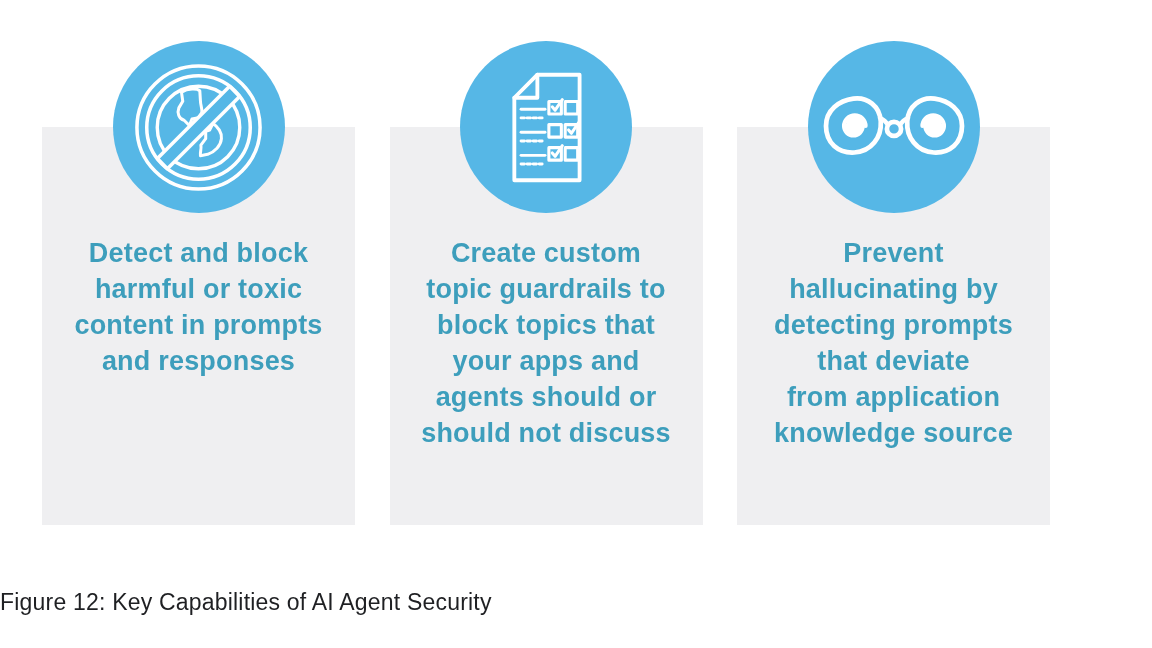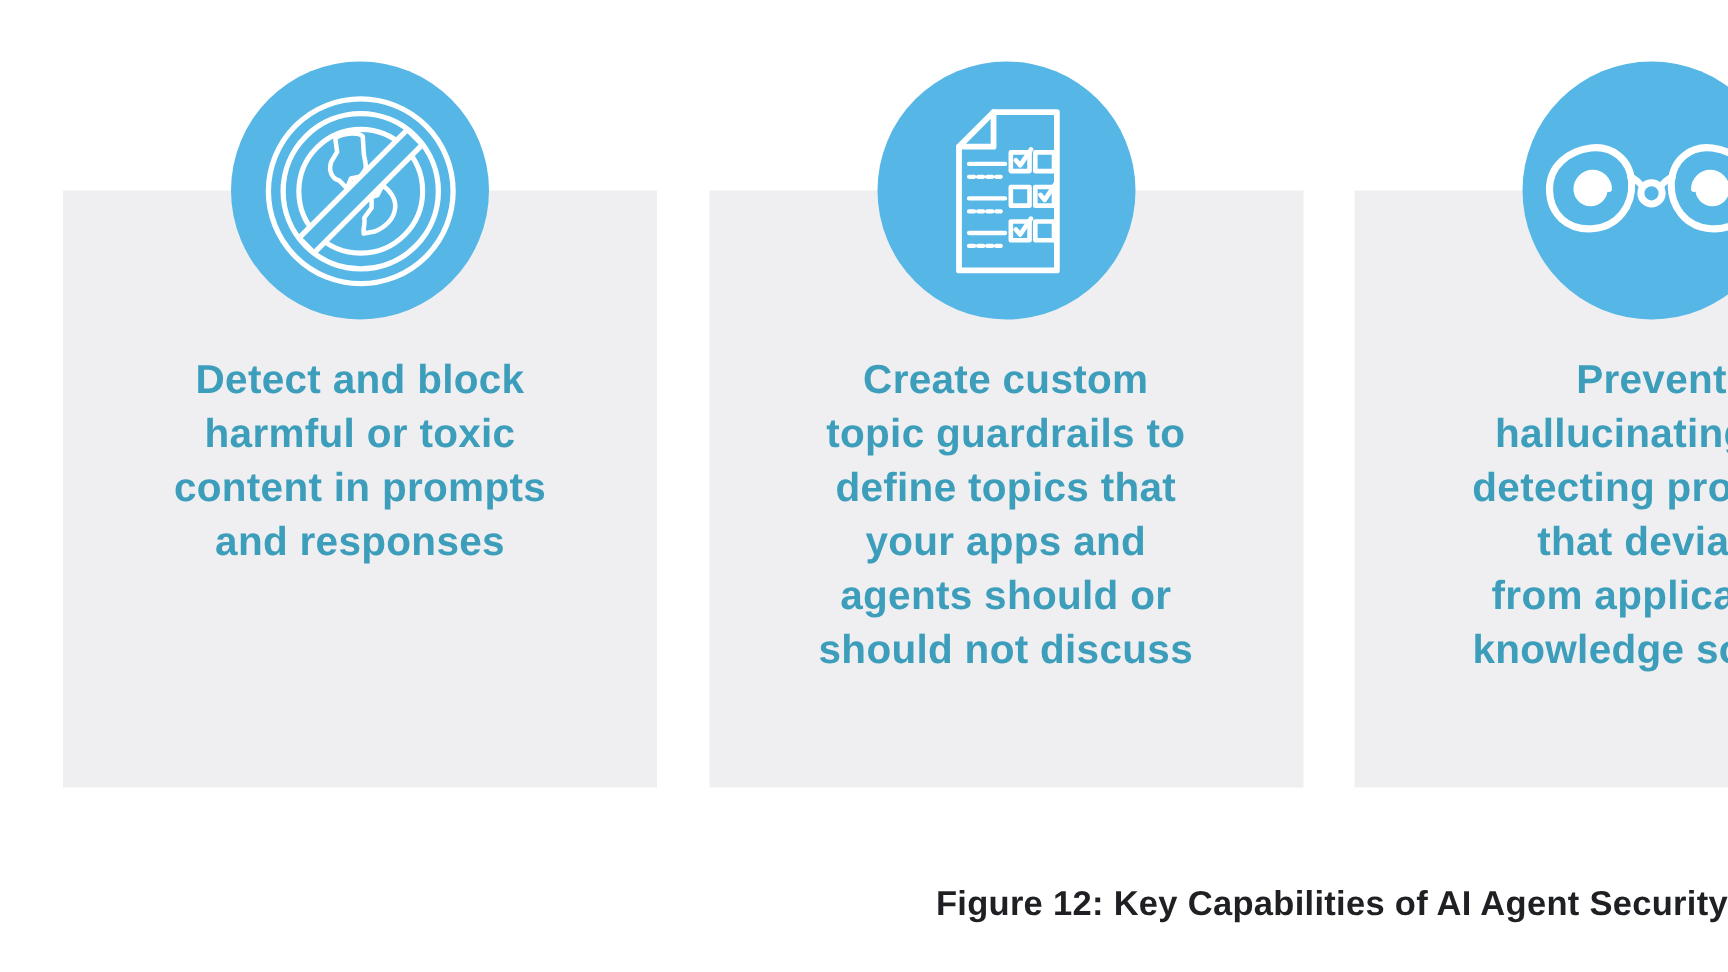--- a/index.html
+++ b/index.html
@@ -20,21 +20,21 @@
   }
   .figure-wrap { position: relative; width: 1152px; height: 648px; }
   .cards-row {
     position: absolute;
     left: 42px; top: 127px;
     display: flex;
     gap: 34.5px;
   }
   .card {
     position: relative;
-    width: 396px;
+    width: 313px;
     height: 398px;
     background: var(--card-background);
   }
   .badge {
     position: absolute;
     top: -86px;
     left: 50%;
     transform: translateX(-50%);
     width: 172px;
     height: 172px;
@@ -54,23 +54,23 @@
     line-height: 36px;
     color: var(--card-text);
     white-space: pre-line;
     letter-spacing: 0.2px;
   }
   .figure-caption {
     position: absolute;
     top: 589px;
     left: 0;
     width: 100%;
-    text-align: right;
+    text-align: left;
     font-size: 23px;
-    font-weight: bold;
+    font-weight: normal;
     color: var(--caption-text);
     letter-spacing: 0.2px;
   }
   svg { display: block; }
 </style>
 </head>
 <body>
 
 <div class="figure-wrap">
 
@@ -115,21 +115,21 @@
 
           <path d="M 24,91 H 49" stroke-width="3"></path>
           <path d="M 24,100 H 46" stroke-width="3" stroke-dasharray="3.5 2.8"></path>
           <rect x="53" y="83" width="13" height="13" stroke-width="3.2"></rect>
           <rect x="70" y="83" width="13" height="13" stroke-width="3.2"></rect>
           <path d="M 56.5,88.5 L 59.5,92 L 67,81" stroke-width="3.2"></path>
         </svg>
       </div>
       <div class="card-label">Create custom
 topic guardrails to
-define topics that
+block topics that
 your apps and
 agents should or
 should not discuss</div>
     </div>
 
     <div class="card">
       <div class="badge">
         <svg width="152" height="68" viewBox="0 0 160 72" fill="none" stroke="currentColor" stroke-linecap="round" stroke-linejoin="round">
 
           <path d="M 37,6 C 52,4 65,14 66,30 C 67,47 56,62 38,63 C 21,64 8,53 8,35 C 8,18 22,8 37,6 Z" stroke-width="5"></path>

